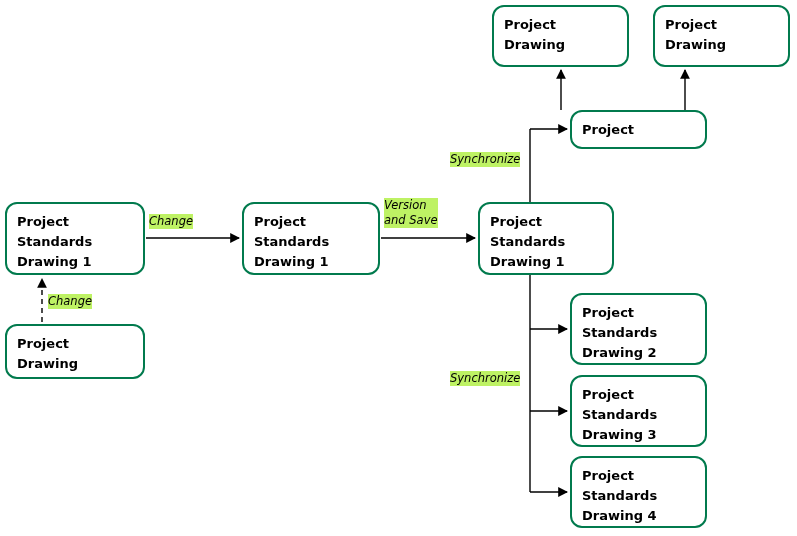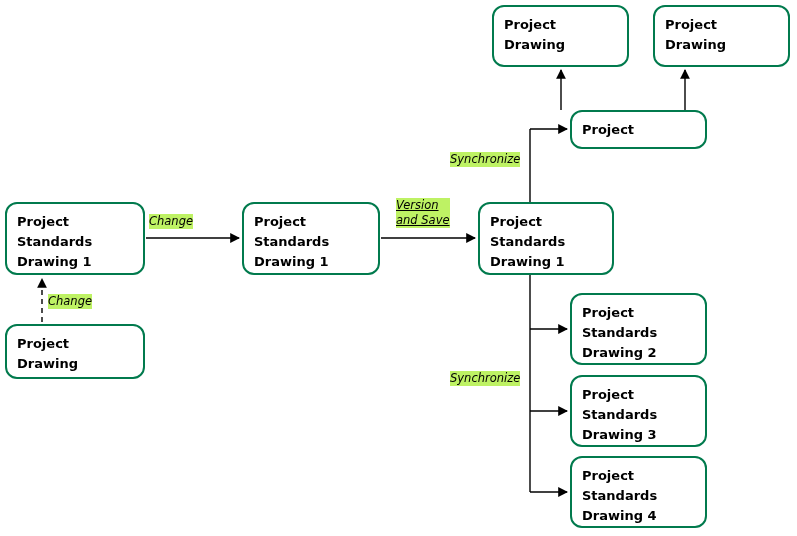--- a/index.html
+++ b/index.html
@@ -117,20 +117,20 @@
 Drawing 3</div>
 
   <div class="node" style="left:570px;top:456px;width:137px;height:72px;">Project
 Standards
 Drawing 4</div>
 
   <div class="edge-label" style="left:149px;top:214px;">Change</div>
 
   <div class="edge-label" style="left:48px;top:294px;">Change</div>
 
-  <div class="edge-label" style="left:396px;top:198px;text-decoration:underline;">Version
+  <div class="edge-label" style="left:384px;top:198px;">Version
 and Save</div>
 
   <div class="edge-label" style="left:450px;top:152px;">Synchronize</div>
 
   <div class="edge-label" style="left:450px;top:371px;">Synchronize</div>
 
 </div>
 
 </body></html>

